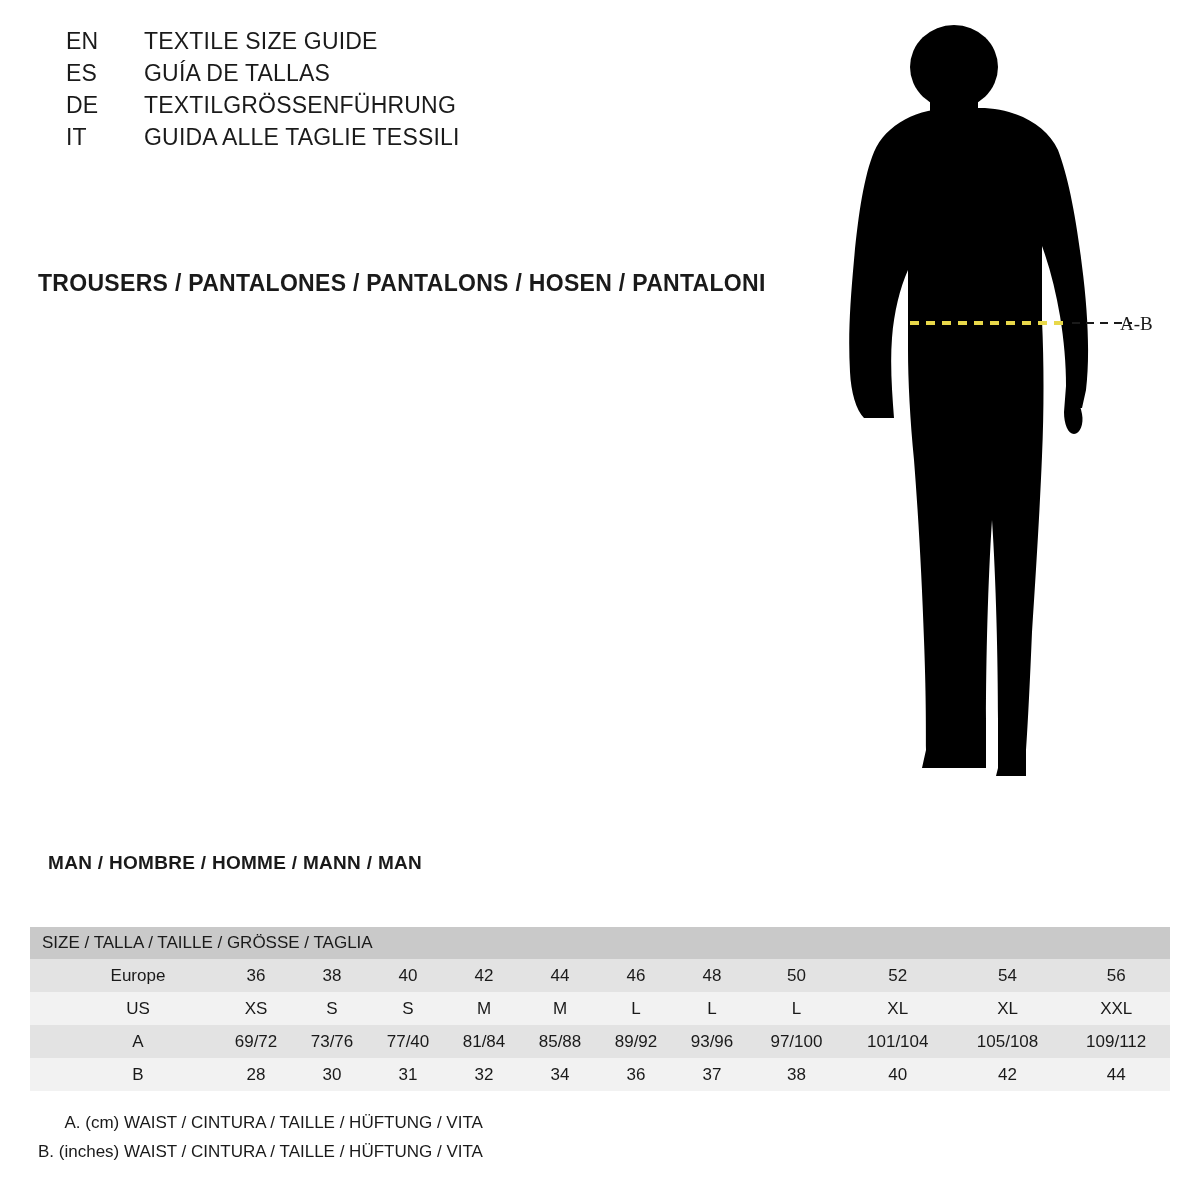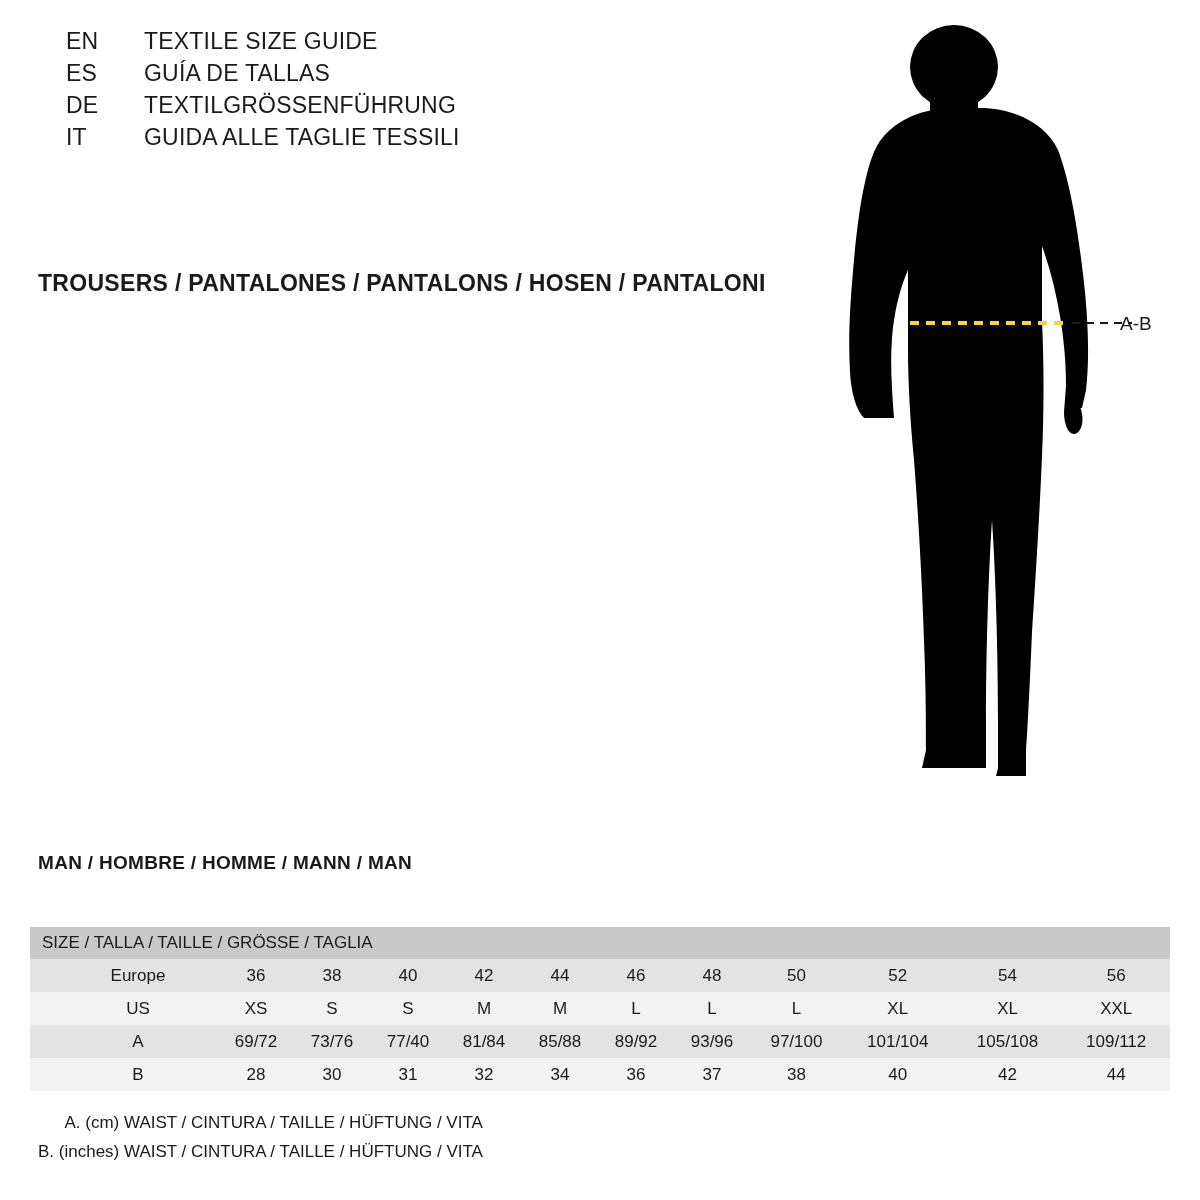--- a/index.html
+++ b/index.html
@@ -62,26 +62,27 @@
   }
   .figure-wrap svg {
     display: block;
   }
   .ab-label {
     position: absolute;
     left: 1120px;
     top: 313px;
     font-size: 19px;
     color: #1a1a1a;
+    font-family: Liberation Serif, serif;
   }
 
   
   .man-title {
     position: absolute;
-    left: 38px;
+    left: 48px;
     top: 852px;
     font-size: 19px;
     font-weight: bold;
     letter-spacing: 0.3px;
   }
   .table-wrap {
     position: absolute;
     left: 30px;
     top: 900px;
     width: 1140px;

